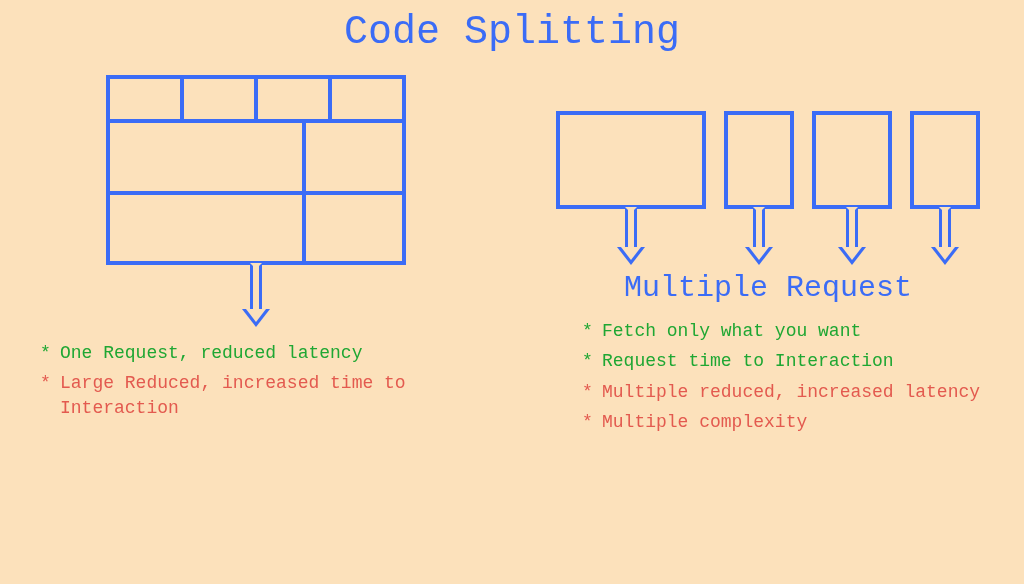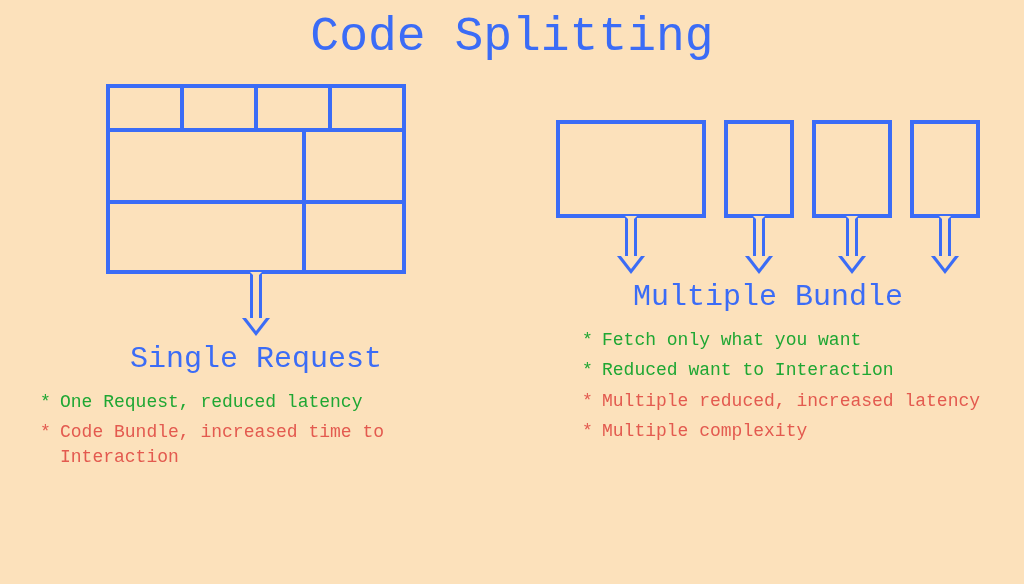--- a/index.html
+++ b/index.html
@@ -6,21 +6,21 @@
   body {
     width: 1024px;
     height: 584px;
     background: #fce1bb;
     font-family: 'Courier New', Courier, monospace;
     position: relative;
     overflow: hidden;
   }
   .title {
     text-align: center;
-    font-size: 48px;
+    font-size: 40px;
     color: #3b6cf6;
     padding-top: 10px;
     font-weight: normal;
   }
   .columns {
     display: flex;
     width: 100%;
     margin-top: 20px;
   }
   .col {
@@ -152,29 +152,28 @@
       </div>
       <div class="bundle-row bot">
         <div class="cell c1"></div>
         <div class="cell c2"></div>
       </div>
     </div>
     <div class="arrow">
       <div class="arrow-stem"></div>
       <div class="arrow-head"></div>
     </div>
-    <div class="subtitle">Single Request</div>
     <div class="bullets">
       <div class="pro">
           <span class="ast">*</span>
           <span class="btxt">One Request, reduced latency</span>
         </div>
       <div class="con">
           <span class="ast">*</span>
-          <span class="btxt">Code Bundle, increased time to Interaction</span>
+          <span class="btxt">Large Reduced, increased time to Interaction</span>
         </div>
     </div>
   </div>
 
   <div class="col col-right">
     <div class="multi-wrap">
       <div class="split">
         <div class="sbox b1"></div>
         <div class="arrow">
             <div class="arrow-stem"></div>
@@ -196,29 +195,29 @@
           </div>
       </div>
       <div class="split">
         <div class="sbox b4"></div>
         <div class="arrow">
             <div class="arrow-stem"></div>
             <div class="arrow-head"></div>
           </div>
       </div>
     </div>
-    <div class="subtitle">Multiple Bundle</div>
+    <div class="subtitle">Multiple Request</div>
     <div class="bullets">
       <div class="pro">
           <span class="ast">*</span>
           <span class="btxt">Fetch only what you want</span>
         </div>
       <div class="pro">
           <span class="ast">*</span>
-          <span class="btxt">Reduced want to Interaction</span>
+          <span class="btxt">Request time to Interaction</span>
         </div>
       <div class="con">
           <span class="ast">*</span>
           <span class="btxt">Multiple reduced, increased latency</span>
         </div>
       <div class="con">
           <span class="ast">*</span>
           <span class="btxt">Multiple complexity</span>
         </div>
     </div>

